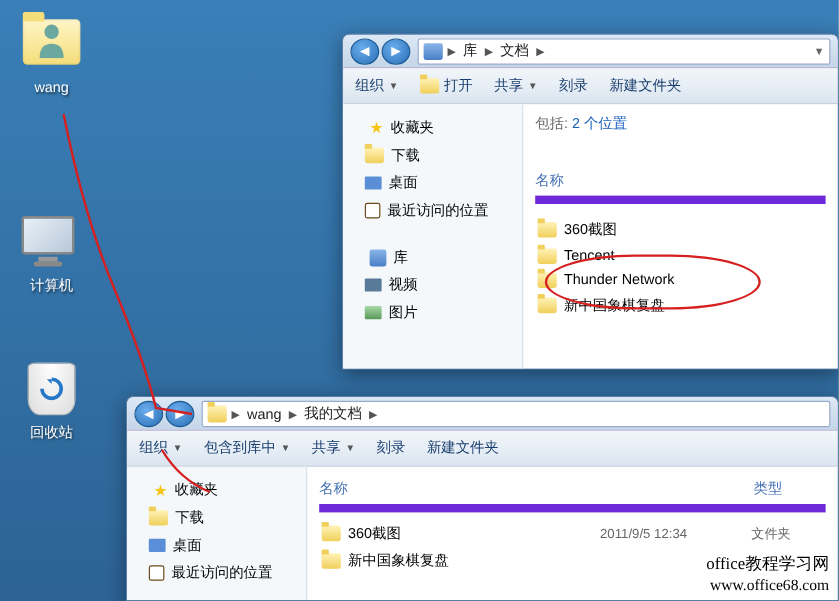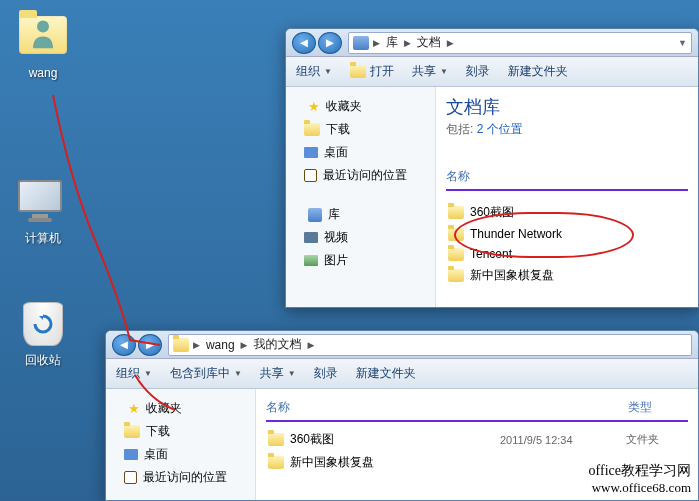--- a/index.html
+++ b/index.html
@@ -141,21 +141,21 @@
     
     .content {
       flex: 1; padding: 8px 10px;
       overflow: hidden;
     }
     .lib-header { color: #16499a; font-size: 18px; margin-bottom: 2px; }
     .lib-sub { color: #666; font-size: 12px; margin-bottom: 28px; }
     .lib-sub a { color: #1a5fbf; cursor: pointer; }
     .col-header {
       color: #4672b4; font-size: 12px;
-      border-bottom: 2px solid #6d28d9;
+      border-bottom: 7px solid #6d28d9;
       padding: 2px 0 4px;
       display: flex;
     }
     .col-name { flex: 1; }
     .col-date { width: 120px; }
     .col-type { width: 60px; font-family: Liberation Mono, monospace; }
     .file-row {
       display: flex; align-items: center;
       padding: 3px 2px; gap: 6px;
       cursor: pointer;
@@ -308,37 +308,36 @@
             <span class="sb-icon vid-icon"></span>
             <span>视频</span>
           </div>
         <div class="sidebar-item">
             <span class="sb-icon pic-icon"></span>
             <span>图片</span>
           </div>
       </div>
     </div>
     <div class="content">
-      <div class="lib-header">文档库</div>
       <div class="lib-sub"><span>包括: </span><a>2 个位置</a></div>
       <div class="col-header">
           <span class="col-name">名称</span>
         </div>
       <div style="padding-top:10px">
         <div class="file-row">
             <span class="small-folder"></span>
             <span>360截图</span>
           </div>
         <div class="file-row">
             <span class="small-folder"></span>
-            <span>Thunder Network</span>
+            <span>Tencent</span>
           </div>
         <div class="file-row">
             <span class="small-folder"></span>
-            <span>Tencent</span>
+            <span>Thunder Network</span>
           </div>
         <div class="file-row">
             <span class="small-folder"></span>
             <span>新中国象棋复盘</span>
           </div>
       </div>
     </div>
   </div>
 </div>
 

